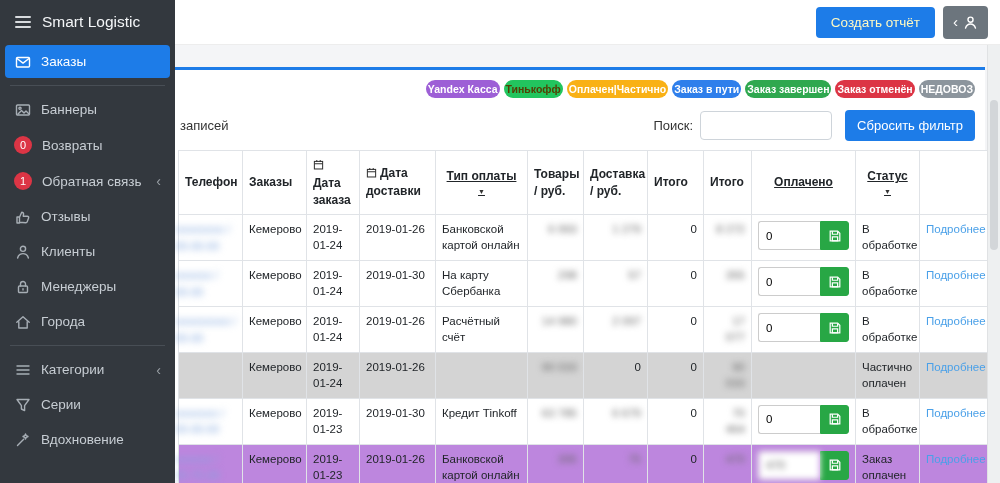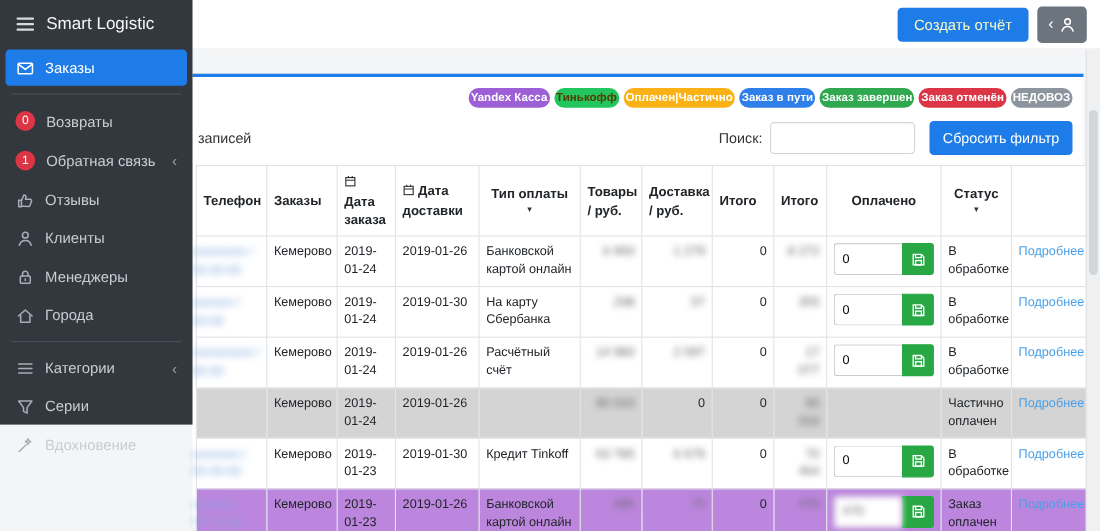--- a/index.html
+++ b/index.html
@@ -10,21 +10,21 @@
   .topbar { position:absolute; top:0; left:0; right:0; height:45px; background:#fff;
             border-bottom:1px solid #ededed; display:flex; align-items:center;
             justify-content:flex-end; gap:8px; padding:0 12px; z-index:5; }
   .btn-primary { background:#1d7ce8; color:#fef9c3; border:none; border-radius:4px;
                  padding:8px 15px; font-size:13.5px; font-family:inherit; cursor:pointer; }
   .btn-user { background:#6c757d; color:#fff; border:none; border-radius:4px; height:33px;
               padding:0 10px; display:flex; align-items:center; gap:5px; cursor:pointer; }
   .btn-user .chev { font-size:15px; line-height:1; margin-top:-2px; }
 
   
-  .sidebar { position:absolute; top:0; left:0; width:175px; height:386px; background:#33383e;
+  .sidebar { position:absolute; top:0; left:0; width:175px; height:483px; background:#33383e;
              z-index:10; }
   .sb-header { display:flex; align-items:center; gap:10px; padding:13px 14px 10px 14px;
                color:#f4f6f8; font-size:15.5px; }
   .sb-nav { padding-top:2px; }
   .sb-item { display:flex; align-items:center; gap:10px; margin:2px 5px; padding:8px 9px;
              border-radius:4px; font-size:13.5px; color:#c7cdd3; cursor:pointer; }
   .sb-item.active { background:#1d7ce8; color:#fff; }
   .sb-item.active svg * { stroke:#fff; }
   .sb-icon { width:17px; height:17px; display:flex; align-items:center; justify-content:center; flex:0 0 17px; }
   .sb-icon svg { width:16px; height:16px; }
@@ -49,21 +49,21 @@
   .search input { width:132px; height:29px; border:1px solid #ced4da; border-radius:4px;
                   padding:0 8px; font-family:inherit; font-size:13px; }
   .btn-reset { background:#1d7ce8; color:#fff; border:none; border-radius:4px; height:31px;
                padding:0 12px; font-size:13px; font-family:inherit; cursor:pointer; margin-left:6px; }
 
   
   table { width:810px; border-collapse:collapse; table-layout:fixed; font-size:11.5px; }
   th, td { border:1px solid #e0e3e7; padding:6px 6px; text-align:left; vertical-align:top;
            background:#fff; background-clip:padding-box; line-height:1.4; }
   th { font-size:12px; font-weight:bold; vertical-align:middle; }
-  th.center { text-align:center; }
+  th.center { text-align:center;text-decoration:underline; }
   .caret { display:block; text-align:center; font-size:7px; color:#333; margin-top:2px; }
   .cal { display:inline-block; vertical-align:-1px; margin-right:3px; }
   .cal svg { width:11px; height:11px; }
   .cal svg * { stroke:#333; fill:none; stroke-width:1.5; }
 
   td.num { text-align:right; color:#212529; }
   .blur { filter:blur(3px); color:#666; }
   .phone { display:block; color:#7da4dd; filter:blur(3.5px); font-size:11px; line-height:1.5;
            margin-left:-10px; white-space:nowrap; }
   .link { color:#4aa0e8; cursor:pointer; }
@@ -115,20 +115,30 @@
       <div class="sb-item active">
         <span class="sb-icon">
           <svg viewBox="0 0 16 16">
             <rect x="1.5" y="3.5" width="13" height="9.5" rx="1"></rect>
             <path d="M2 4.5l6 4.6 6-4.6"></path>
           </svg>
         </span>
         <span>Заказы</span>
       </div>
       <div class="sb-divider"></div>
+      <div class="sb-item">
+        <span class="sb-icon">
+          <svg viewBox="0 0 16 16">
+            <rect x="1.5" y="3" width="13" height="10" rx="1"></rect>
+            <circle cx="5" cy="6.3" r="1.1"></circle>
+            <path d="M3 12l3.5-3.5 2.5 2.5 2-2 3 3"></path>
+          </svg>
+        </span>
+        <span>Баннеры</span>
+      </div>
       <div class="sb-item">
         <span class="sb-badge">0</span>
         <span>Возвраты</span>
       </div>
       <div class="sb-item">
         <span class="sb-badge">1</span>
         <span>Обратная связь</span>
         <span class="sb-chevron">‹</span>
       </div>
       <div class="sb-item">

